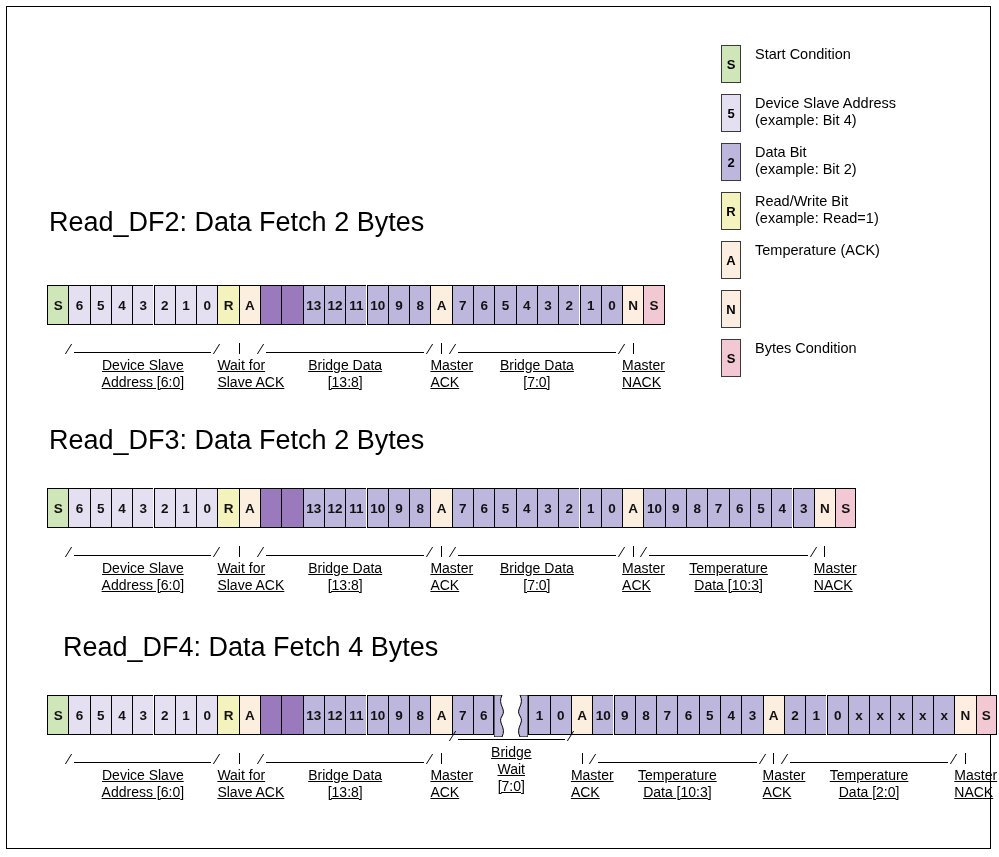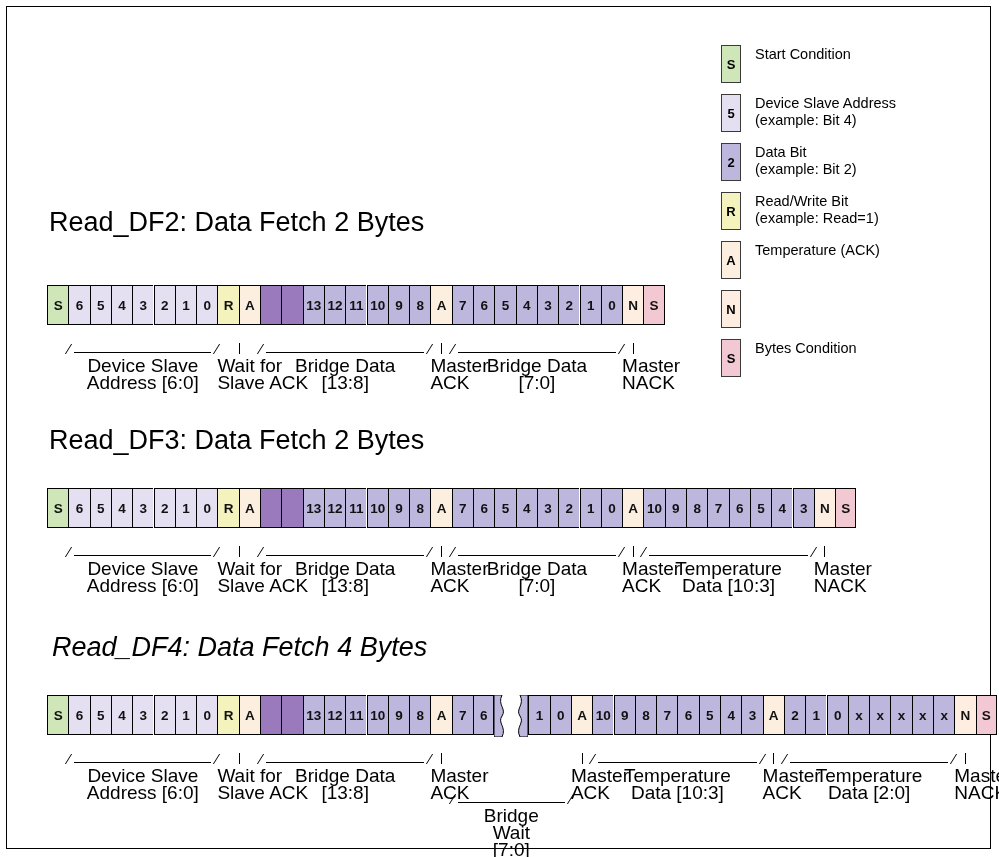--- a/index.html
+++ b/index.html
@@ -75,23 +75,24 @@
   .c-data{background:#bdb6dd;}
   .c-rw{background:#f4f3bd;}
   .c-ack{background:#fcefdf;}
   .c-nack{background:#fdeee1;}
   .c-stop{background:#f2c9d3;}
   .c-status{background:#9b79bd;padding-left:48px;}
 
   
   .annot{
     position:absolute;
-    font-size:19px;
+    font-size:14px;
     line-height:17px;
     text-align:center;
+    text-decoration:underline;
   }
   .annot .brk{
     position:relative;
     height:12px;
     margin-bottom:2px;
   }
   
   .brk-wide::before{
     content:"";
     position:absolute;
@@ -323,21 +324,21 @@
           <span class="rw"></span>
         </div>
         <span class="lbl">Temperature</span>
         <span class="lbl">Data [10:3]</span>
       </div>
       <div class="annot" style="left: 806.8px; width: 21.3px; top: 539px;">
         <div class="brk brk-tick"></div>
         <span class="lbl">Master</span>
         <span class="lbl">NACK</span>
       </div>
-      <div class="diagram-title" style="left: 45px; top: 625px; font-style: italic;">Read_DF4: Data Fetch 4 Bytes</div>
+      <div class="diagram-title" style="left: 56px; top: 625px;">Read_DF4: Data Fetch 4 Bytes</div>
       <div style="position: absolute; left: 0px; top: 688px; height: 42px;">
         <div class="cell c-start" style="position: absolute; left: 40px; top: 0px; width: 21.3px; border-top: 1px solid rgb(0, 0, 0); border-right: none; border-bottom: 1px solid rgb(0, 0, 0); border-left: 1px solid rgb(0, 0, 0); border-image: initial;">S</div>
         <div class="cell c-addr" style="position: absolute; left: 61.3px; top: 0px; width: 21.3px; border-top: 1px solid rgb(0, 0, 0); border-right: none; border-bottom: 1px solid rgb(0, 0, 0); border-left: 1px solid rgb(0, 0, 0); border-image: initial;">6</div>
         <div class="cell c-addr" style="position: absolute; left: 82.6px; top: 0px; width: 21.3px; border-top: 1px solid rgb(0, 0, 0); border-right: none; border-bottom: 1px solid rgb(0, 0, 0); border-left: 1px solid rgb(0, 0, 0); border-image: initial;">5</div>
         <div class="cell c-addr" style="position: absolute; left: 103.9px; top: 0px; width: 21.3px; border-top: 1px solid rgb(0, 0, 0); border-right: none; border-bottom: 1px solid rgb(0, 0, 0); border-left: 1px solid rgb(0, 0, 0); border-image: initial;">4</div>
         <div class="cell c-addr" style="position: absolute; left: 125.2px; top: 0px; width: 21.3px; border-top: 1px solid rgb(0, 0, 0); border-right: none; border-bottom: 1px solid rgb(0, 0, 0); border-left: 1px solid rgb(0, 0, 0); border-image: initial;">3</div>
         <div class="cell c-addr" style="position: absolute; left: 146.5px; top: 0px; width: 21.3px; border-top: 1px solid rgb(0, 0, 0); border-right: none; border-bottom: 1px solid rgb(0, 0, 0); border-left: 1px solid rgb(0, 0, 0); border-image: initial;">2</div>
         <div class="cell c-addr" style="position: absolute; left: 167.8px; top: 0px; width: 21.3px; border-top: 1px solid rgb(0, 0, 0); border-right: none; border-bottom: 1px solid rgb(0, 0, 0); border-left: 1px solid rgb(0, 0, 0); border-image: initial;">1</div>
         <div class="cell c-addr" style="position: absolute; left: 189.1px; top: 0px; width: 21.3px; border-top: 1px solid rgb(0, 0, 0); border-right: none; border-bottom: 1px solid rgb(0, 0, 0); border-left: 1px solid rgb(0, 0, 0); border-image: initial;">0</div>
         <div class="cell c-rw" style="position: absolute; left: 210.4px; top: 0px; width: 21.3px; border-top: 1px solid rgb(0, 0, 0); border-right: none; border-bottom: 1px solid rgb(0, 0, 0); border-left: 1px solid rgb(0, 0, 0); border-image: initial;">R</div>
@@ -399,21 +400,21 @@
           <span class="rw"></span>
         </div>
         <span class="lbl">Bridge Data</span>
         <span class="lbl">[13:8]</span>
       </div>
       <div class="annot" style="left: 423.4px; width: 21.3px; top: 746px;">
         <div class="brk brk-tick"></div>
         <span class="lbl">Master</span>
         <span class="lbl">ACK</span>
       </div>
-      <div class="annot" style="left: 444.7px; width: 119.2px; top: 786px;">
+      <div class="annot" style="left: 444.7px; width: 119.2px; top: 723px;">
         <div class="brk brk-wide">
           <span class="lw"></span>
           <span class="rw"></span>
         </div>
         <span class="lbl">Bridge</span>
         <span class="lbl">Wait</span>
         <span class="lbl">[7:0]</span>
       </div>
       <div class="annot" style="left: 563.9px; width: 21.3px; top: 746px;">
         <div class="brk brk-tick"></div>

